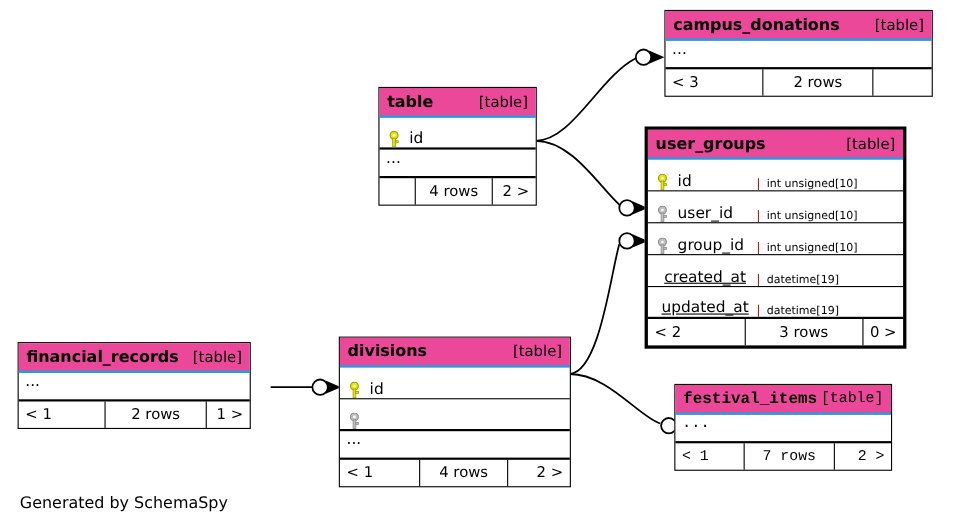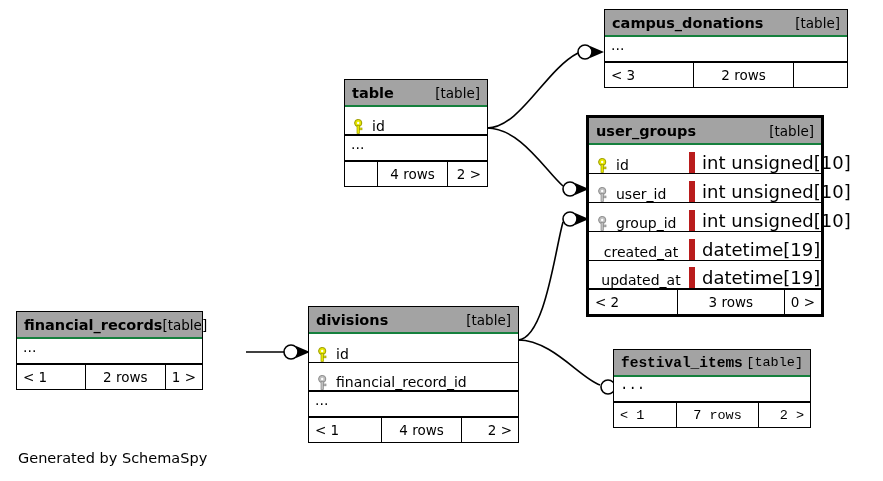--- a/index.html
+++ b/index.html
@@ -35,22 +35,22 @@
     box-sizing: border-box;
     z-index: 2;
   }
   .table-box.focus {
     border: 3px solid #000000;
   }
   .thead {
     display: flex;
     align-items: center;
     justify-content: space-between;
-    background: #a3a3a3;
-    border-bottom: 2px solid #15803d;
+    background: #ec4899;
+    border-bottom: 2px solid #0ea5e9;
     box-sizing: border-box;
     padding: 0 7px;
     height: 27px;
   }
   .tname {
     font-weight: bold;
     font-size: 14.5px;
     color: #000000;
     white-space: nowrap;
   }
@@ -76,30 +76,31 @@
     padding-left: 8px;
     font-size: 14px;
     color: #000000;
     white-space: nowrap;
     box-sizing: border-box;
     overflow: hidden;
   }
   .col-name.centered {
     justify-content: center;
     padding-left: 4px;
+    text-decoration: underline;
   }
   .col-type {
     display: flex;
     align-items: center;
     padding-left: 7px;
     padding-right: 6px;
-    font-size: 18px;
-    color: #000000;
-    white-space: nowrap;
-    border-left: 6px solid #b91c1c;
+    font-size: 10px;
+    color: #000000;
+    white-space: nowrap;
+    border-left: 1px solid #b91c1c;
     box-sizing: border-box;
     flex: 0 0 auto;
   }
   .ellipsis-row {
     display: flex;
     align-items: flex-start;
     padding-left: 6px;
     font-size: 14px;
     color: #000000;
     border-bottom: 2px solid #000000;
@@ -319,32 +320,31 @@
     <div class="col-row thick-under">
       <div class="col-name">
         <span class="key-icon">
           <svg width="13" height="15" viewBox="0 0 13 15">
             <circle cx="5.2" cy="4" r="3.6" fill="#c0c0c0" stroke="#8a8a8a" stroke-width="1"></circle>
             <circle cx="5.2" cy="4" r="1.2" fill="#ffffff"></circle>
             <rect x="4" y="6.6" width="2.5" height="8" fill="#c0c0c0" stroke="#8a8a8a" stroke-width="0.7"></rect>
             <rect x="6.4" y="9" width="2.6" height="1.8" fill="#c0c0c0" stroke="#8a8a8a" stroke-width="0.7"></rect>
           </svg>
         </span>
-        <span>financial_record_id</span>
       </div>
     </div>
     <div class="ellipsis-row">...</div>
     <div class="tfoot">
       <div class="cell left" style="width:72px;">&lt; 1</div>
       <div class="cell center" style="width:80px;">4 rows</div>
       <div class="cell right" style="flex:1 1 auto;">2 &gt;</div>
     </div>
   </div>
 
-  <div class="table-box" style="left:16px; top:311px; width:187px;">
+  <div class="table-box" style="left:16px; top:311px; width:212px;">
     <div class="thead">
       <span class="tname">financial_records</span>
       <span class="ttag">[table]</span>
     </div>
     <div class="ellipsis-row">...</div>
     <div class="tfoot">
       <div class="cell left" style="width:78px;">&lt; 1</div>
       <div class="cell center" style="width:92px;">2 rows</div>
       <div class="cell right" style="flex:1 1 auto;">1 &gt;</div>
     </div>

